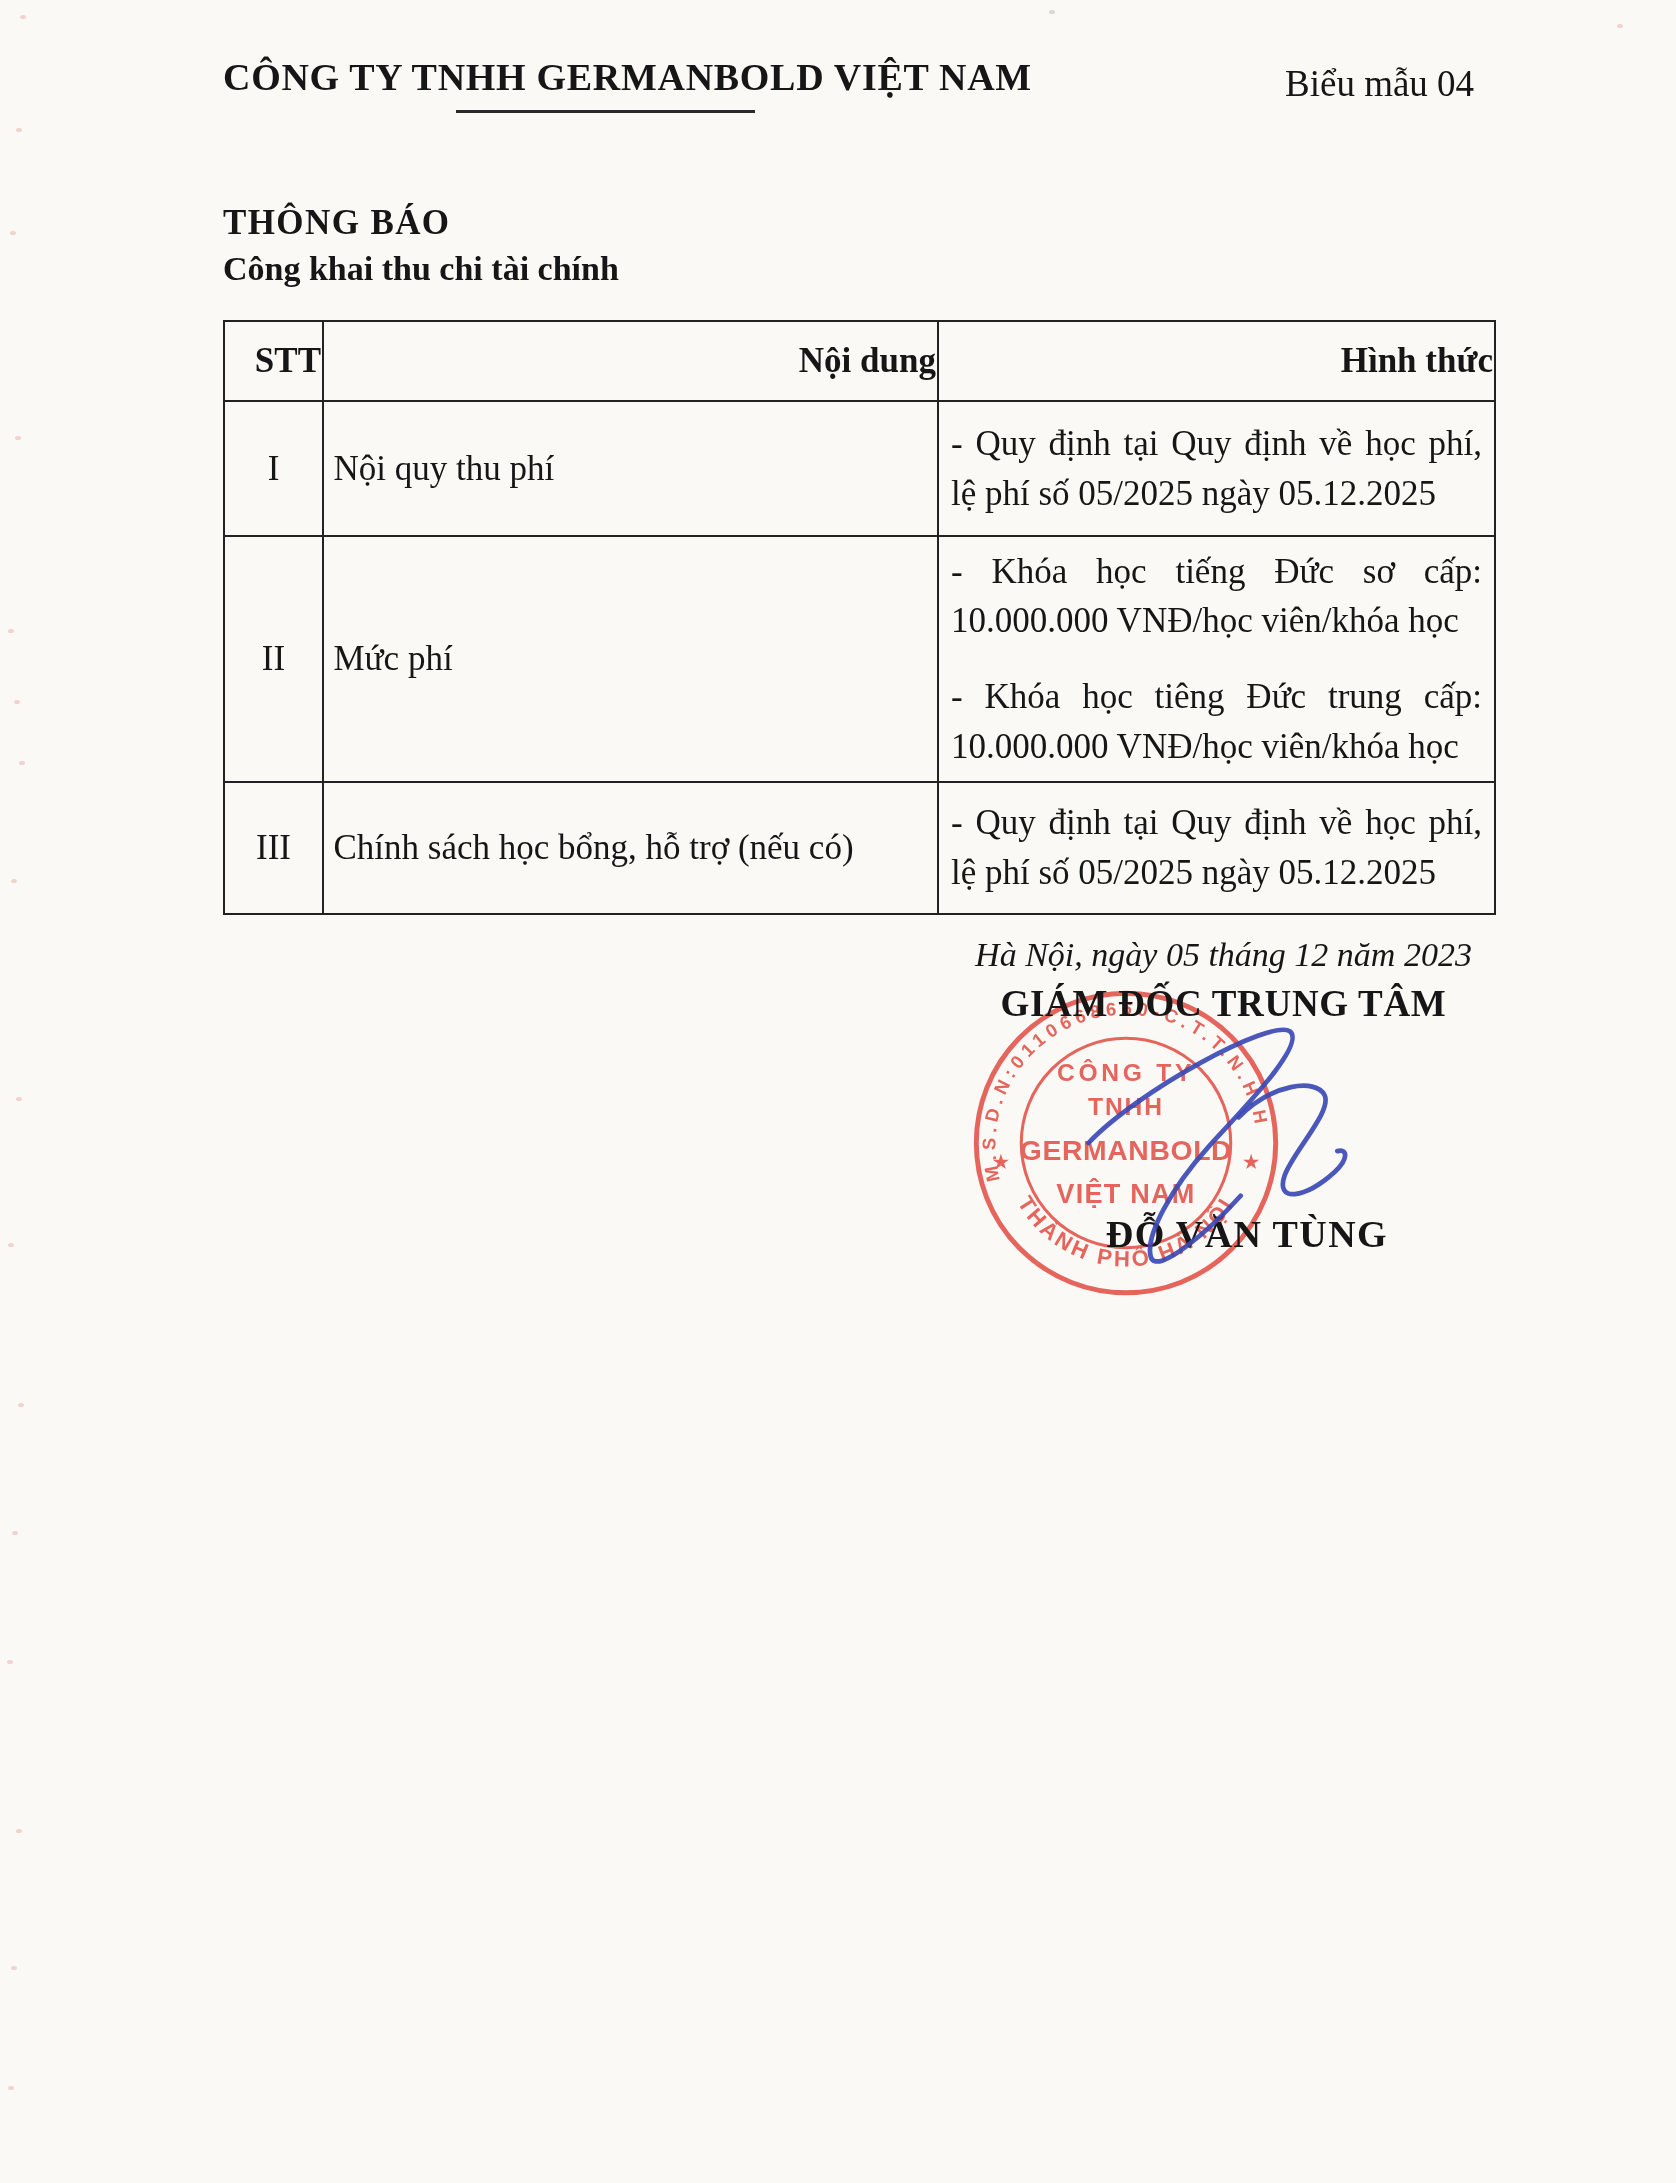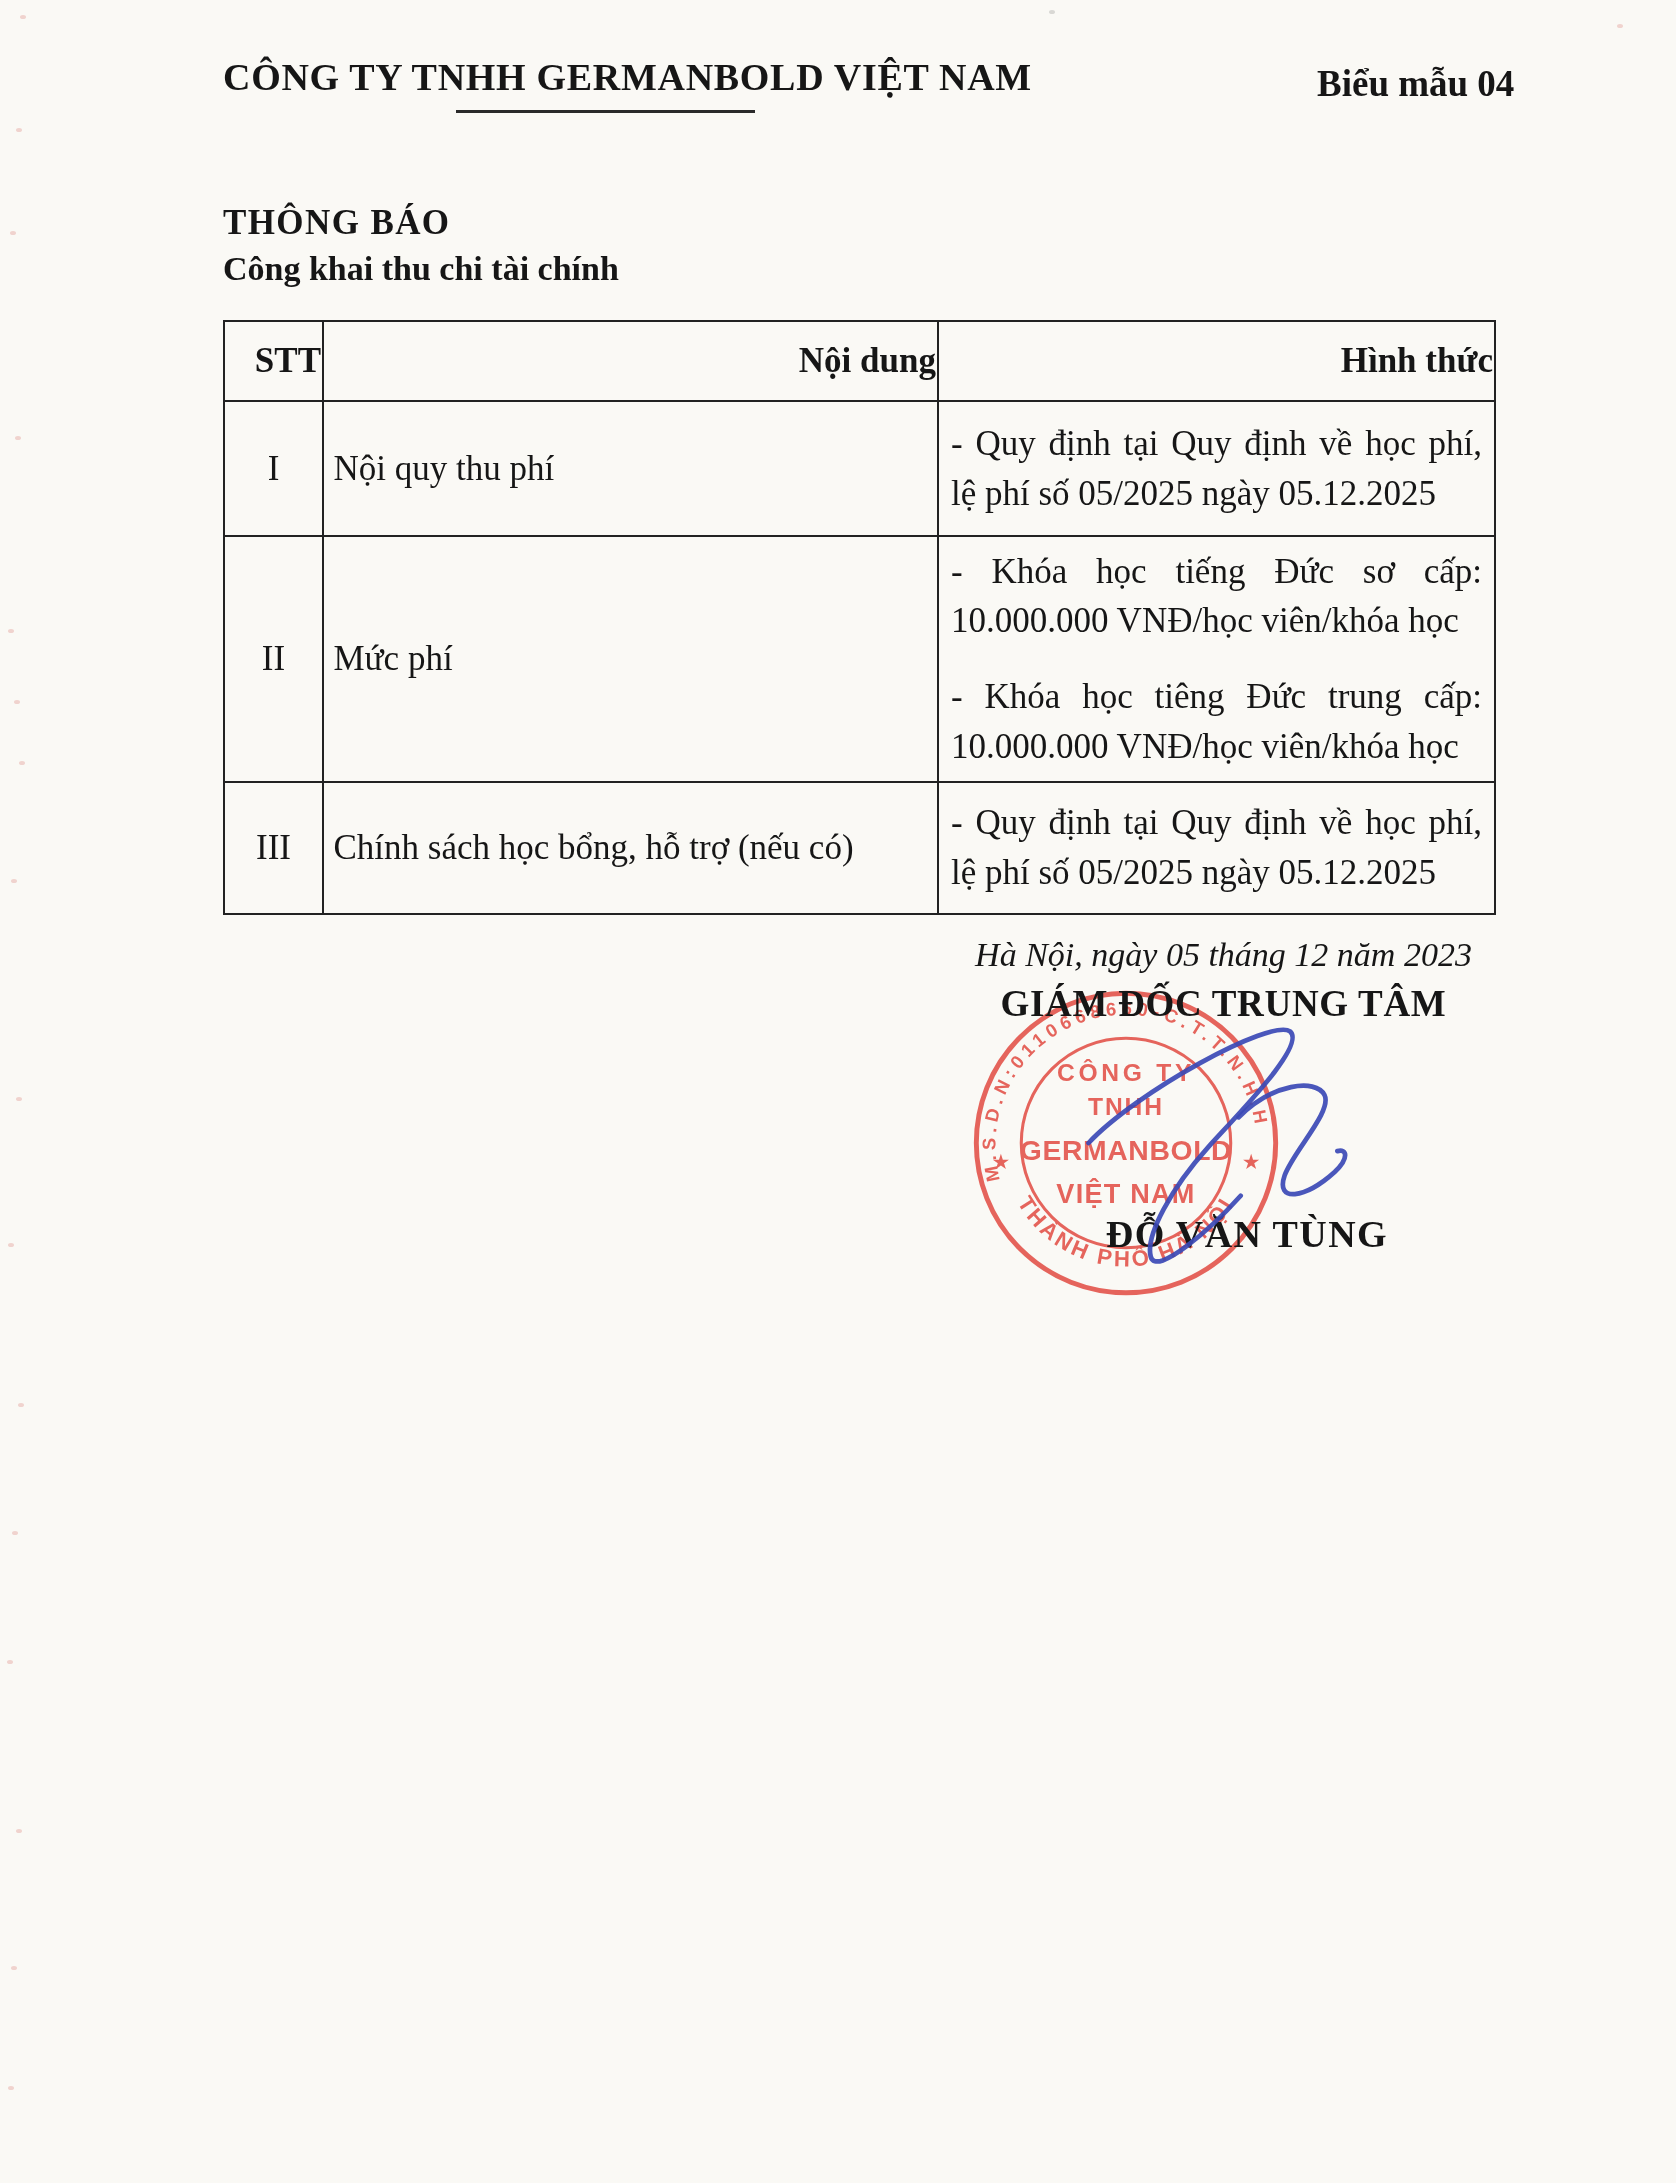--- a/index.html
+++ b/index.html
@@ -7,21 +7,21 @@
     position:relative;width:1676px;height:2183px;
     background:#faf9f5;overflow:hidden;
     font-family:"Liberation Serif","DejaVu Serif",serif;
     color:#161616;
   }
   
   .letterhead{position:absolute;left:223px;top:55px;width:764px;text-align:center;}
   .org-line1{font-size:38px;font-weight:bold;letter-spacing:0.7px;white-space:nowrap;}
   .org-line2{font-size:37px;font-weight:bold;letter-spacing:0.7px;margin-top:4px;white-space:nowrap;}
   .org-rule{width:299px;height:3.4px;background:#2a2a2a;margin:10.8px auto 0 auto;}
-  .form-no{position:absolute;left:1317px;top:62px;font-size:37px;font-weight:bold;white-space:nowrap;}
+  .form-no{position:absolute;left:1285px;top:62px;font-size:37px;font-weight:normal;white-space:nowrap;}
   
   .doc-title{position:absolute;left:223px;top:203px;width:1271px;text-align:left;}
   .doc-title .t1{font-size:35px;font-weight:bold;letter-spacing:1.4px;}
   .doc-title .t2{font-size:34px;font-weight:bold;margin-top:6.8px;}
   
   table.main{
     position:absolute;left:223px;top:320px;width:1271px;
     border-collapse:collapse;table-layout:fixed;
   }
   table.main th,table.main td{

